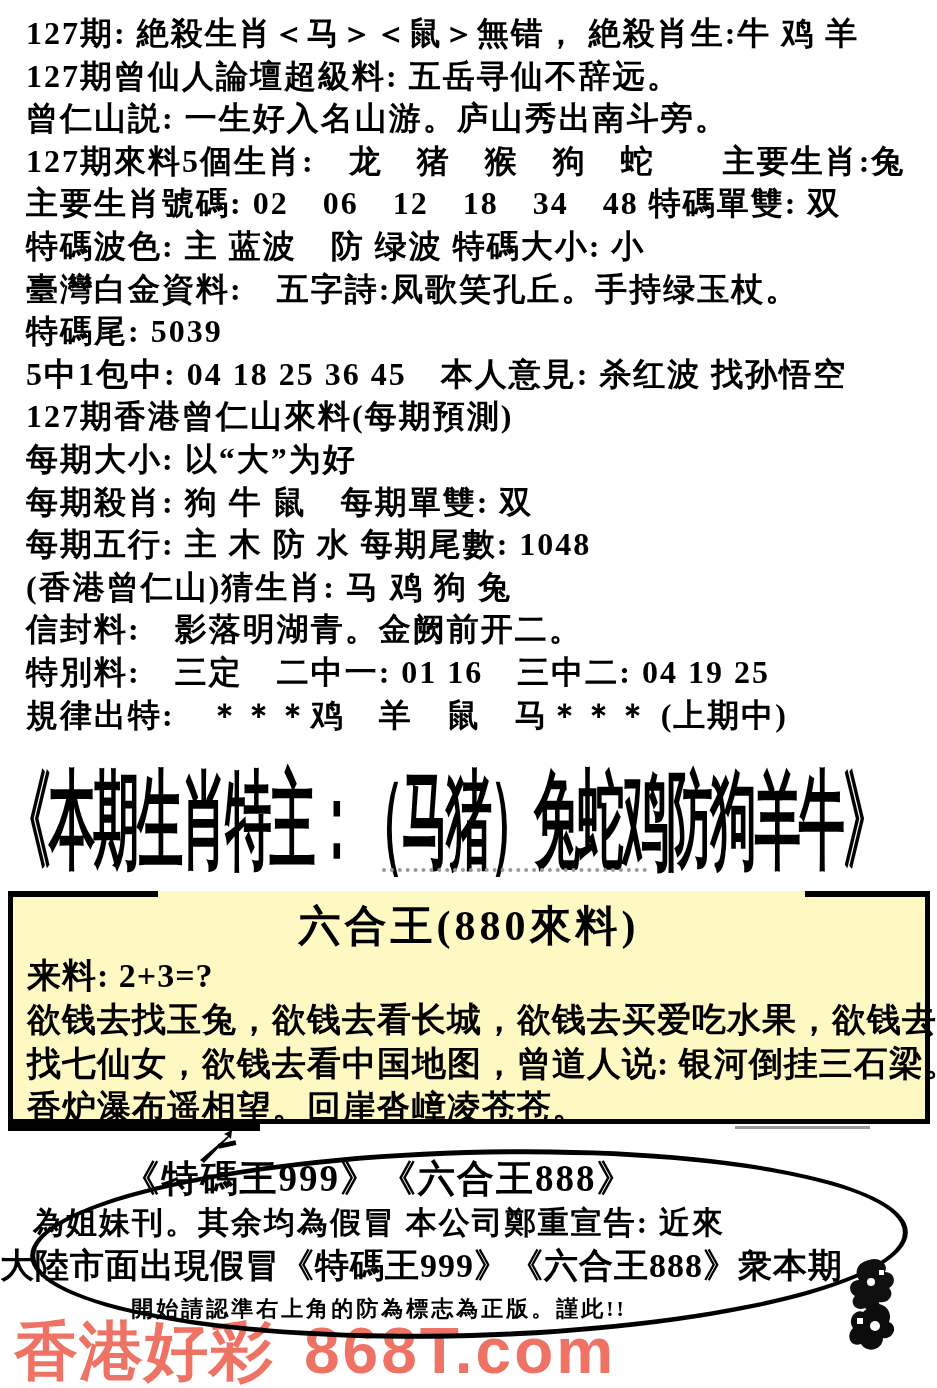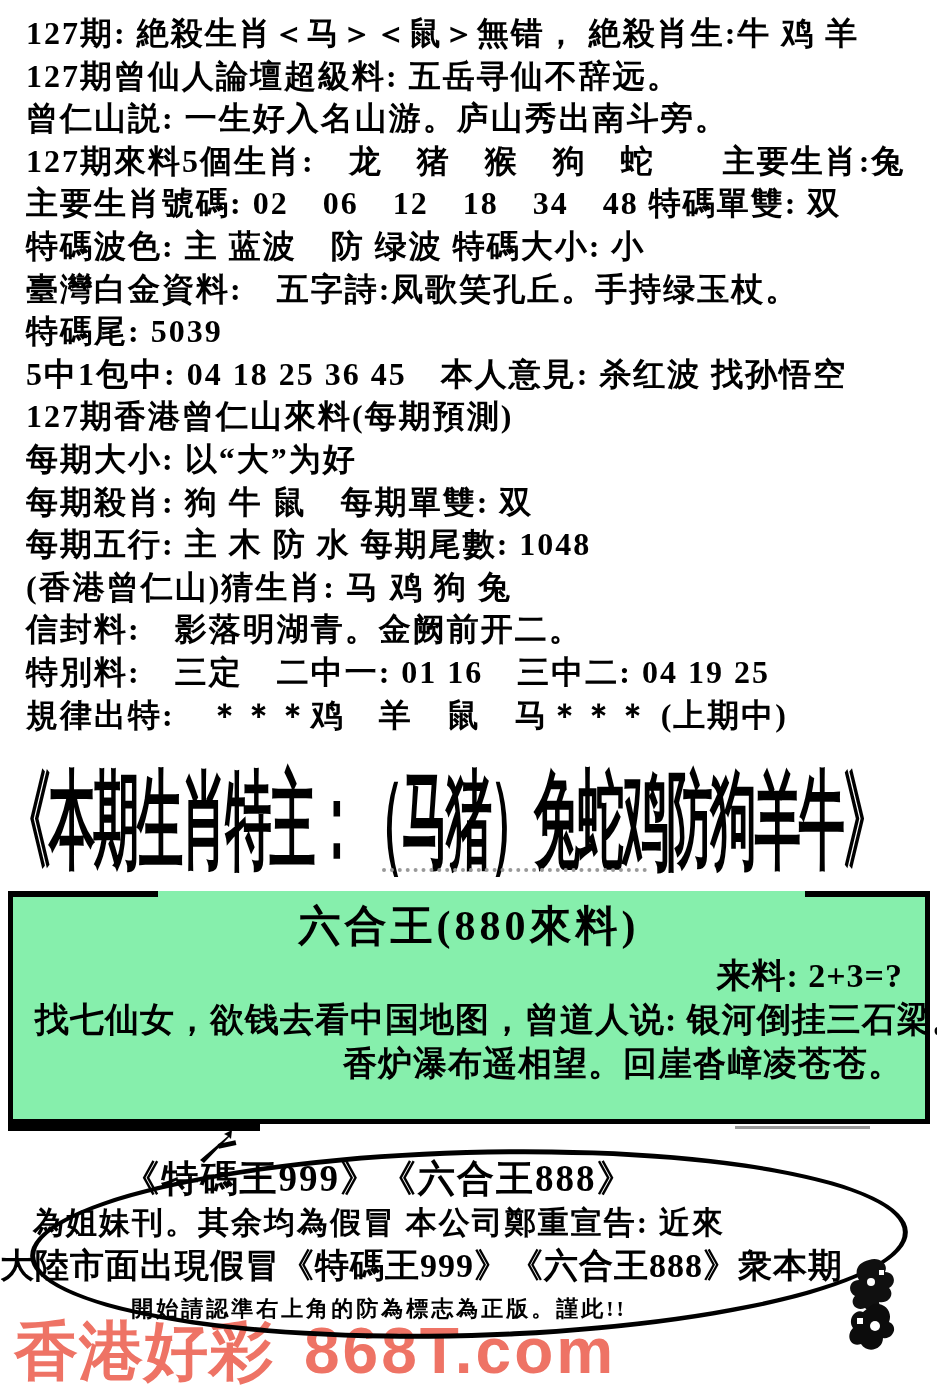--- a/index.html
+++ b/index.html
@@ -23,28 +23,28 @@
     transform:scale(0.98,2.28); transform-origin:left top;
   }
   .artifact {
     position:absolute; top:868px; left:382px; width:265px; height:0;
     border-bottom:4px dotted #999;
   }
   
   .box {
     position:absolute; top:891px; left:8px; width:922px; height:233px;
     border-left:5px solid #000; border-right:5px solid #000; border-bottom:5px solid #000;
-    background:#86efac;
+    background:#fef9c3;
   }
   .box::before { content:""; position:absolute; top:0; left:-5px; width:150px; height:6px; background:#000; }
   .box::after  { content:""; position:absolute; top:0; right:-5px; width:125px; height:6px; background:#000; }
   .box-bottom-thick { position:absolute; left:-5px; bottom:-12px; width:252px; height:9px; background:#000; }
   .box-bottom-gray  { position:absolute; right:55px; bottom:-10px; width:135px; height:3px; background:#9a9a9a; }
   .box-title { text-align:center; font-size:42px; font-weight:bold; margin-top:7px; letter-spacing:4px; }
-  .box-line  { font-size:34px; font-weight:bold; line-height:44px; padding:0 22px; letter-spacing:1px; white-space:nowrap;text-align:right; }
+  .box-line  { font-size:34px; font-weight:bold; line-height:44px; padding:0 14px; letter-spacing:1px; white-space:nowrap; }
   .box-line:first-of-type { margin-top:2px; }
   
   .oval {
     position:absolute; left:30px; top:1150px; width:878px; height:188px;
     border:5px solid #000; border-radius:50%;
     transform:rotate(-1.6deg); z-index:3; pointer-events:none; background:transparent;
   }
   .oval-text {
     position:absolute; left:0; top:1156px; width:758px; z-index:2;
     text-align:center; font-weight:bold;
@@ -86,20 +86,21 @@
   <div class="tl">特別料:　三定　二中一: 01 16　三中二: 04 19 25</div>
   <div class="tl">規律出特:　＊＊＊鸡　羊　鼠　马＊＊＊ (上期中)</div>
 </div>
 
 <div class="headline">《本期生肖特主：（马猪）兔蛇鸡防狗羊牛》</div>
 <div class="artifact"></div>
 
 <div class="box">
   <div class="box-title">六合王(880來料)</div>
   <div class="box-line">来料: 2+3=?</div>
+  <div class="box-line">欲钱去找玉兔，欲钱去看长城，欲钱去买爱吃水果，欲钱去</div>
   <div class="box-line">找七仙女，欲钱去看中国地图，曾道人说: 银河倒挂三石梁。</div>
   <div class="box-line">香炉瀑布遥相望。回崖沓嶂凌苍苍。</div>
   <div class="box-bottom-thick"></div>
   <div class="box-bottom-gray"></div>
 </div>
 
 <div class="oval"></div>
 <div class="oval-text">
   <div class="ov1">《特碼王999》《六合王888》</div>
   <div class="ov2">為姐妹刊。其余均為假冒 本公司鄭重宣告: 近來</div>

